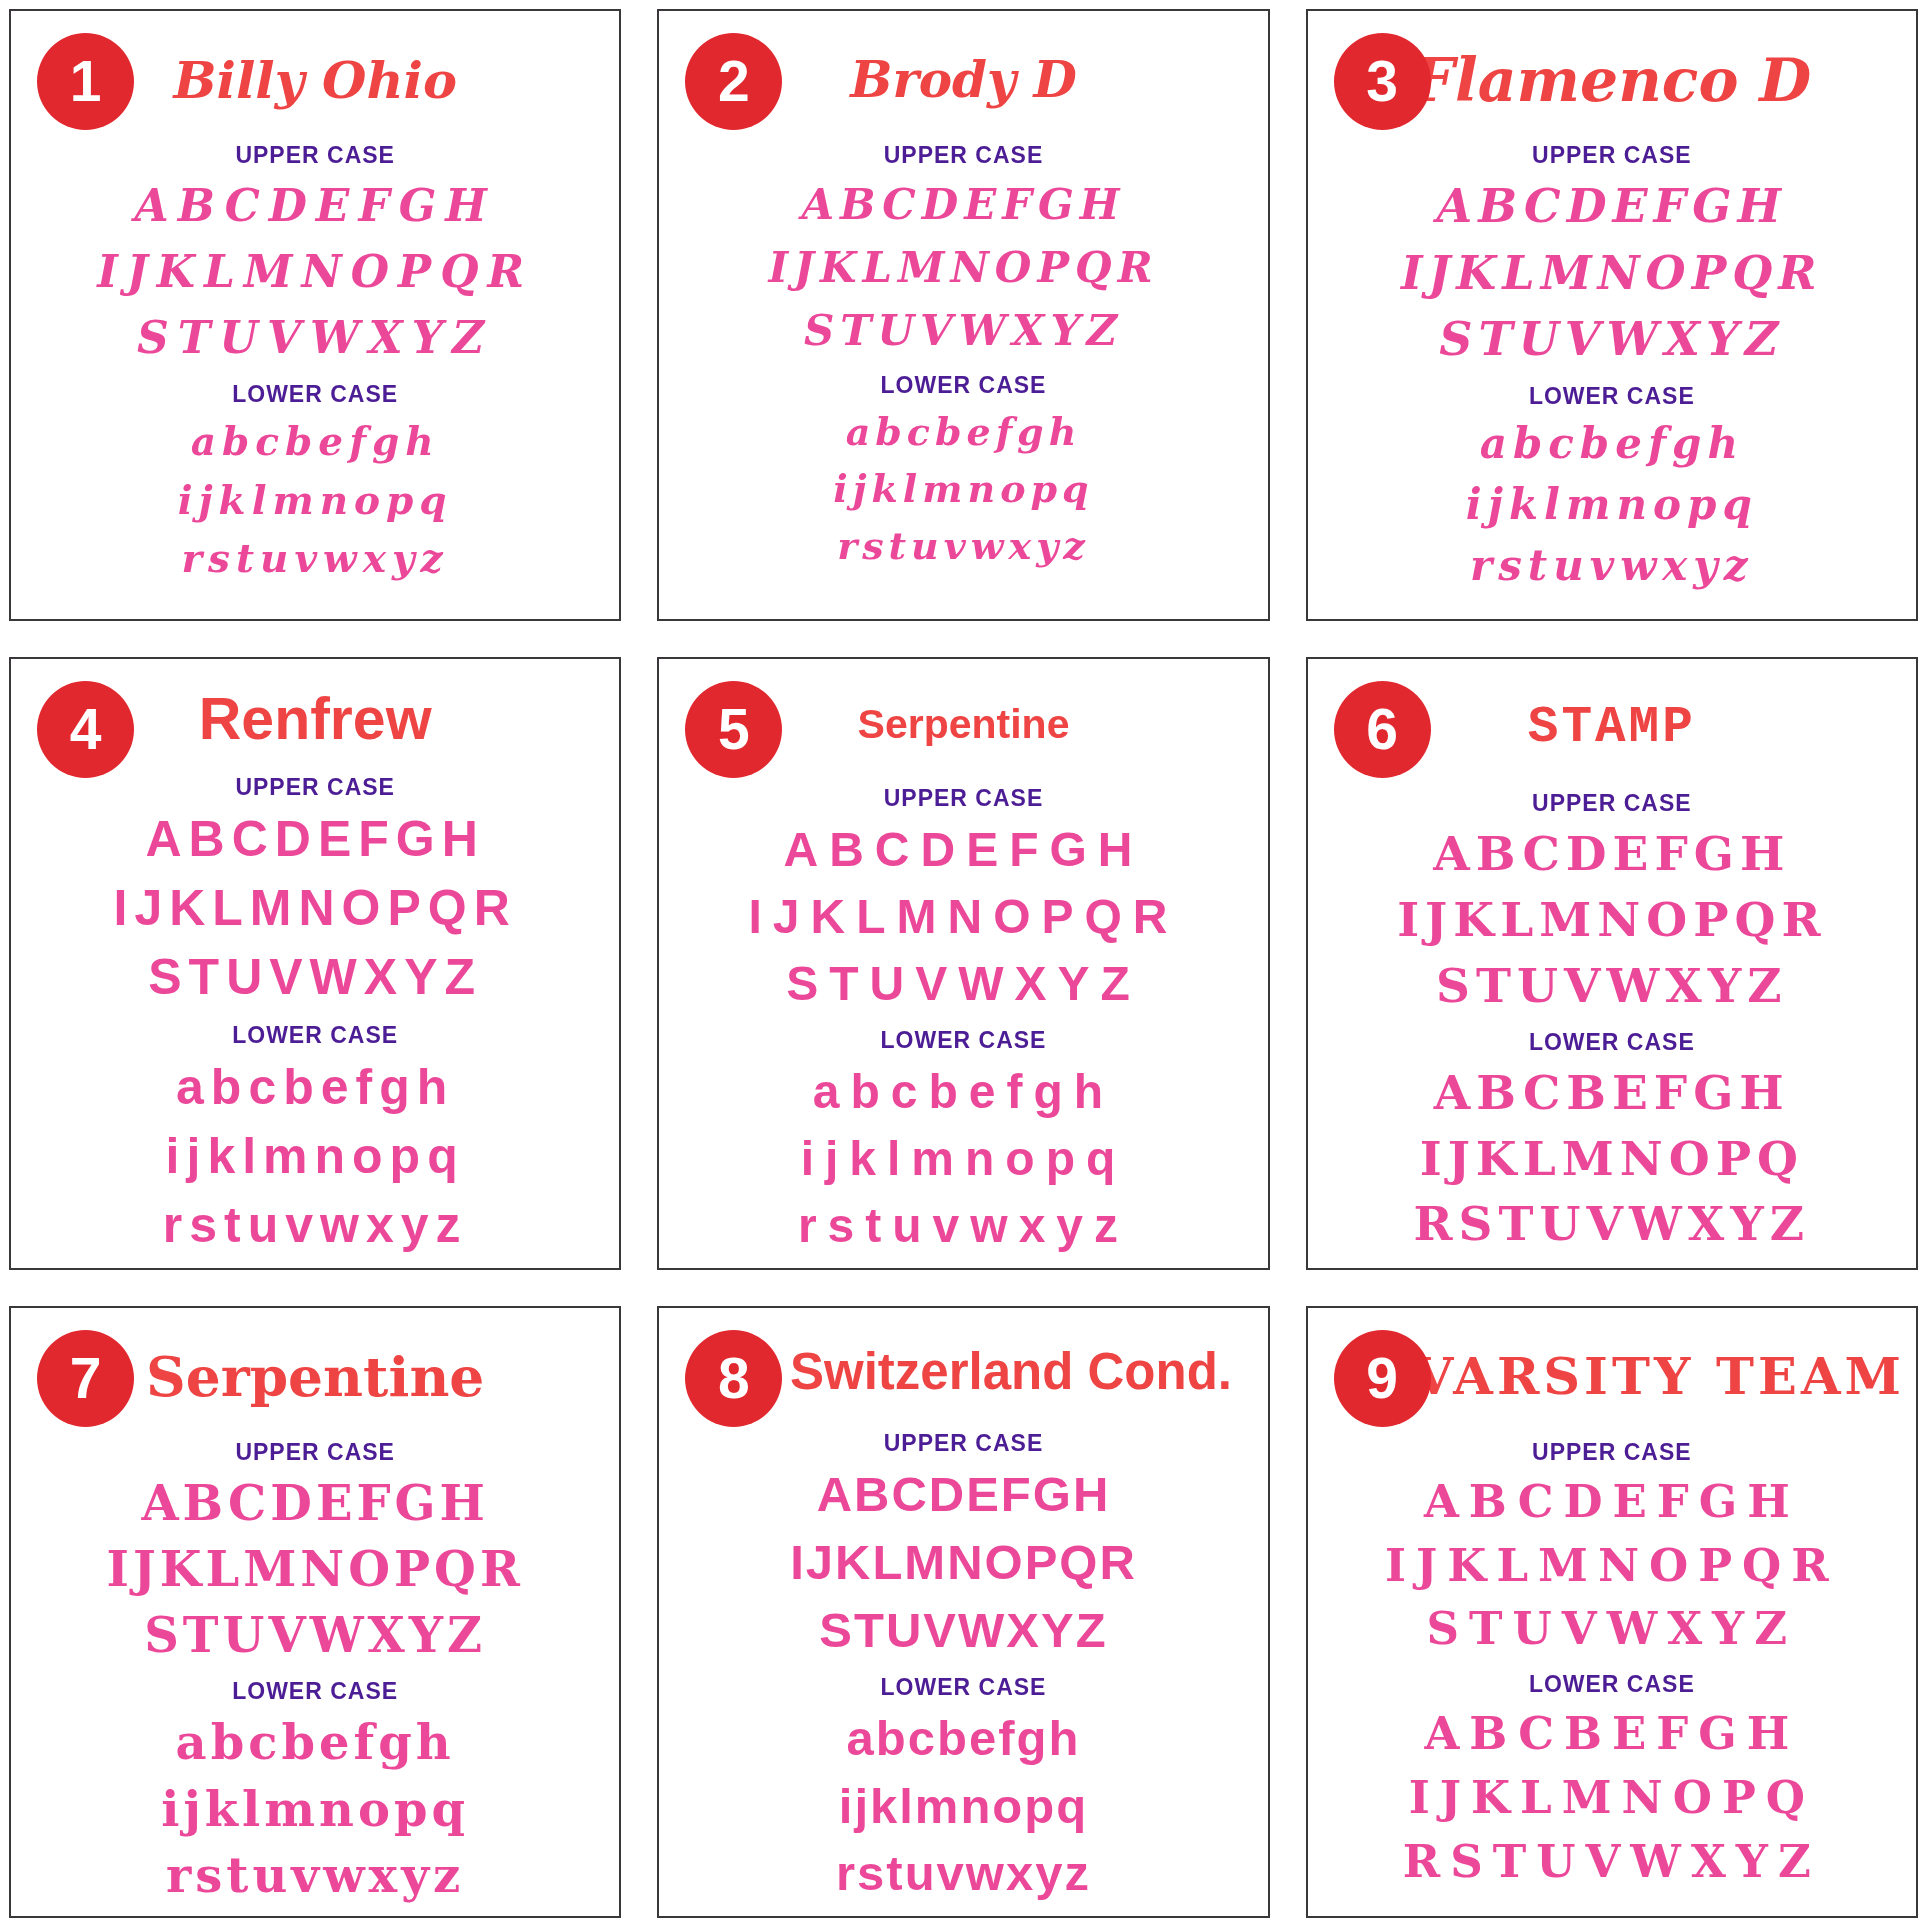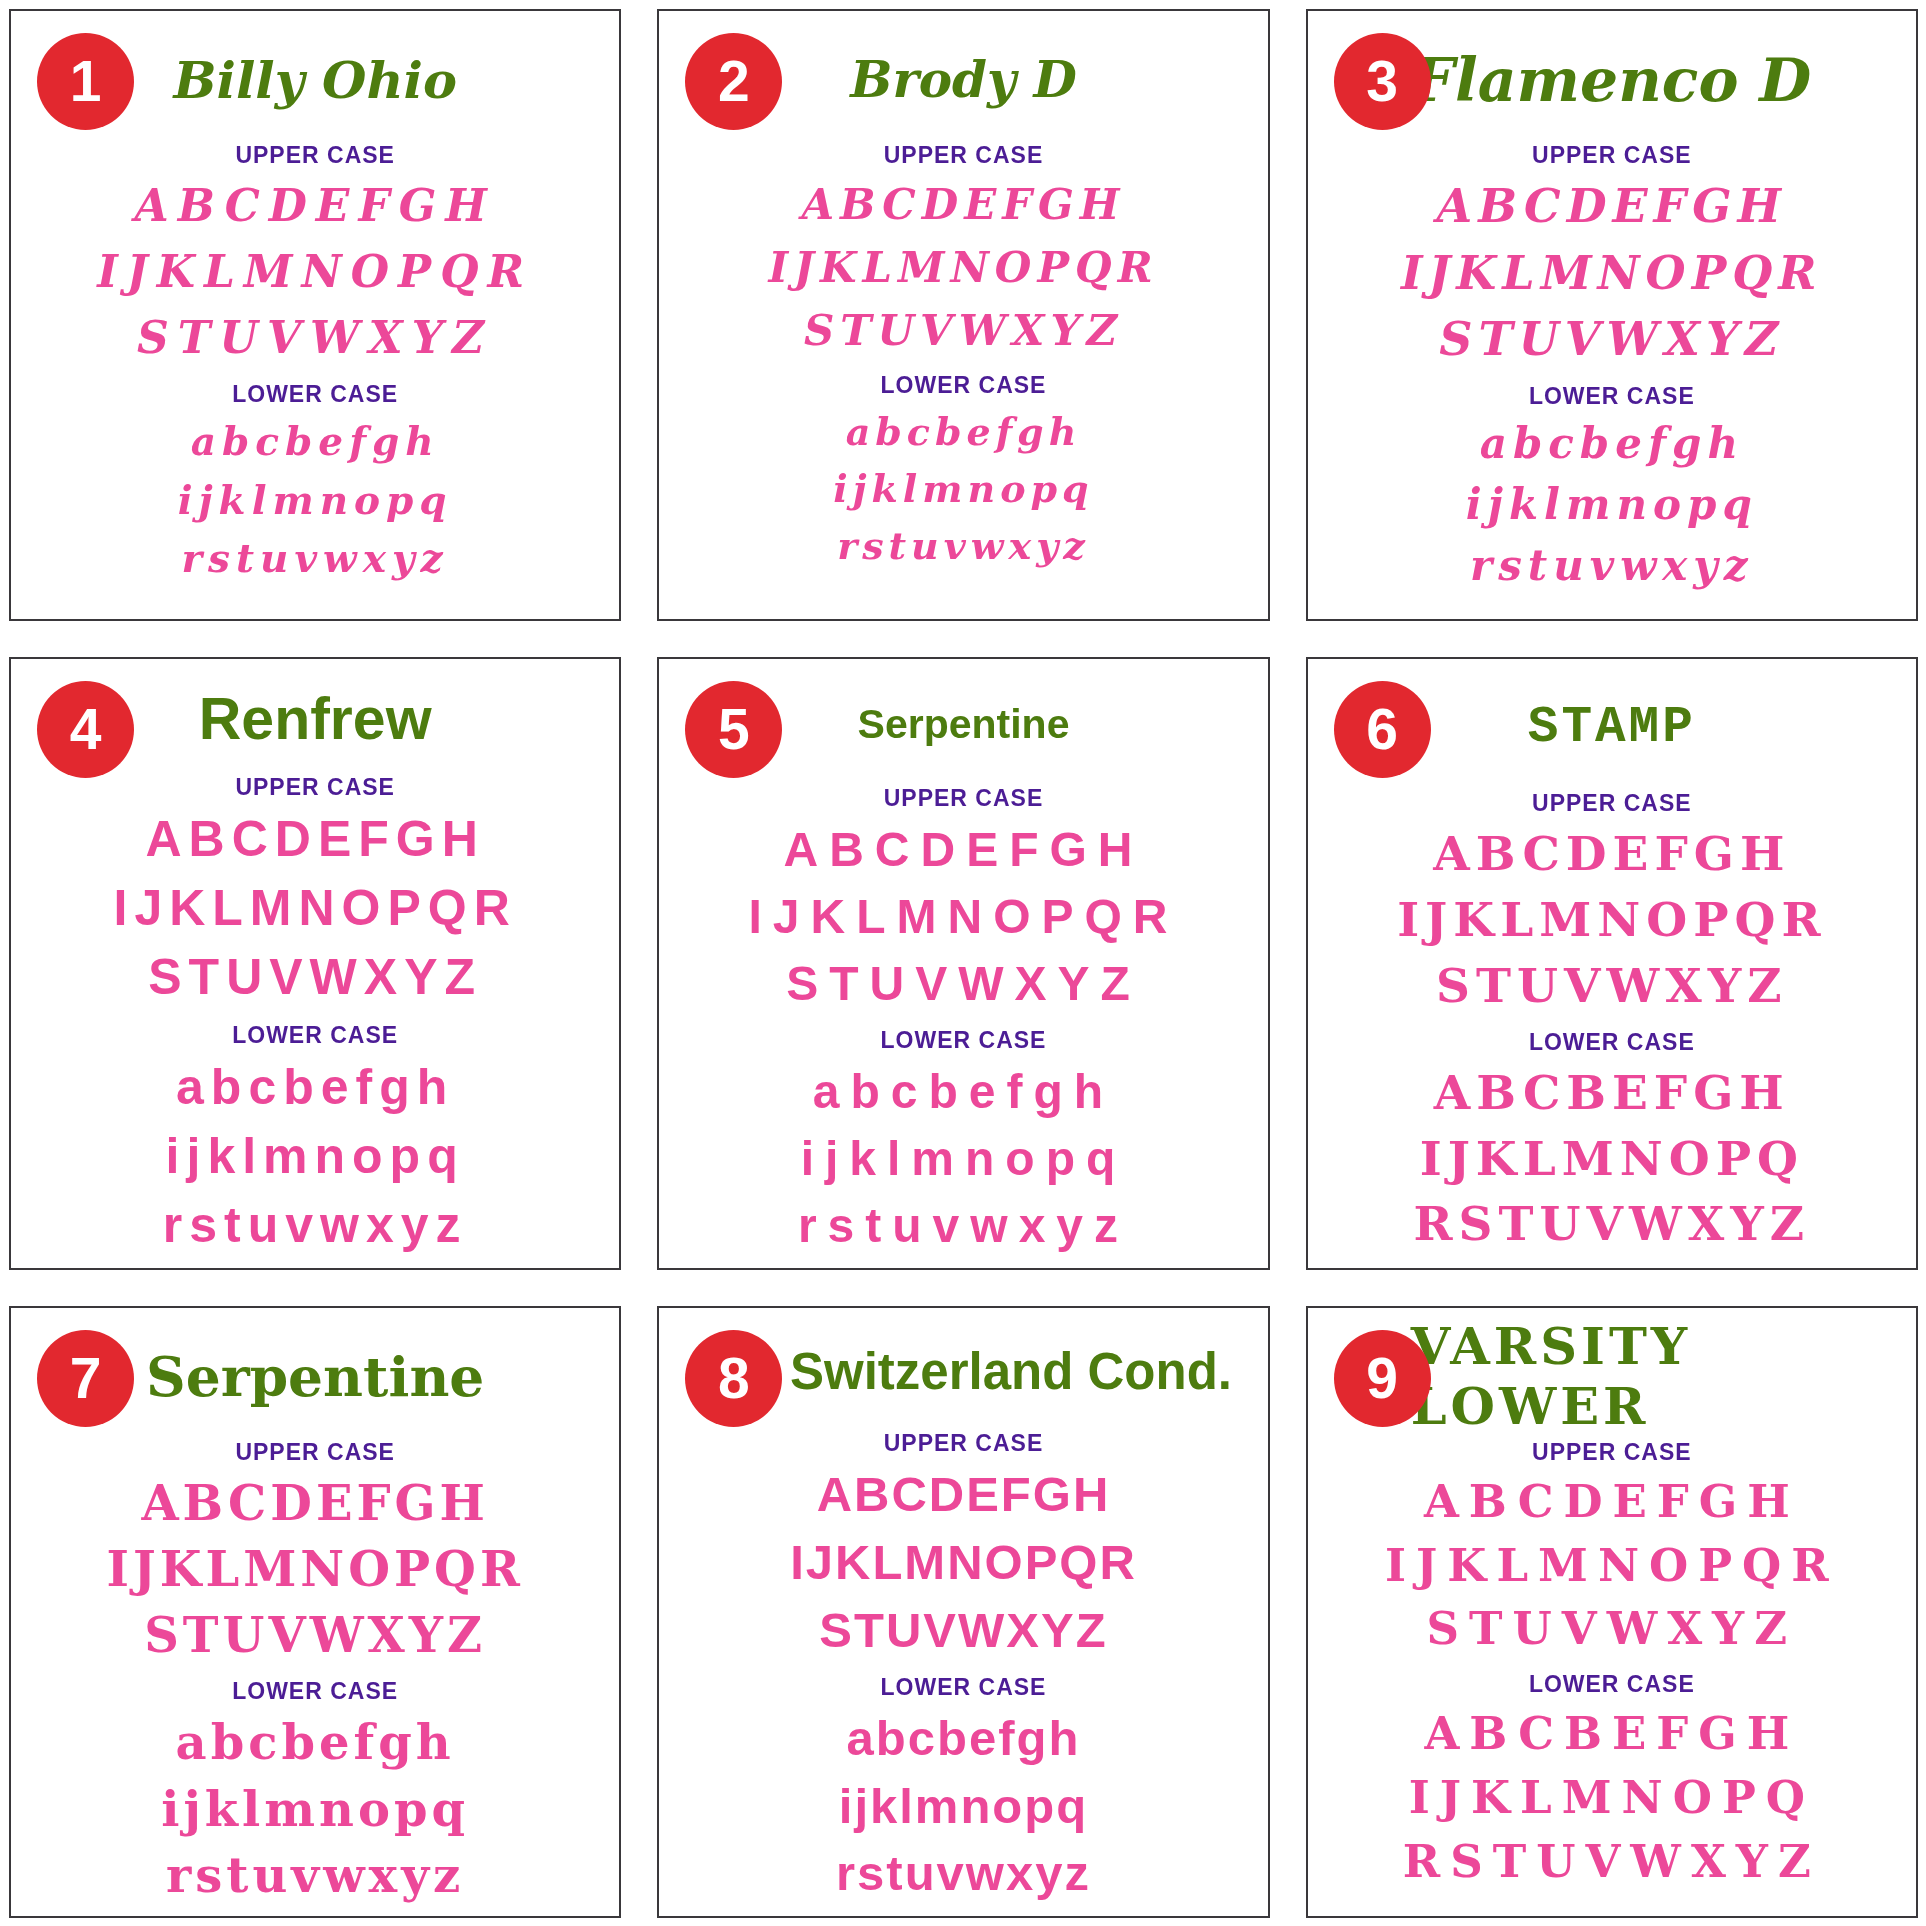--- a/index.html
+++ b/index.html
@@ -50,21 +50,21 @@
     font-size: 57px;
     line-height: 1;
   }
   .title {
     margin: 0;
     width: 100%;
     height: 105px;
     display: flex;
     align-items: center;
     justify-content: center;
-    color: #4d7c0f;
+    color: #ef4444;
     box-sizing: border-box;
   }
   .case-label {
     font-family: "Liberation Sans", sans-serif;
     font-weight: 700;
     font-size: 23px;
     letter-spacing: 1px;
     color: #4c1d95;
     margin: 10px 0 4px;
   }
@@ -267,21 +267,21 @@
       <div class="row">abcbefgh</div>
       <div class="row">ijklmnopq</div>
       <div class="row">rstuvwxyz</div>
     </div>
   </section>
 
   <section class="card f9">
     <div class="badge">
       <span class="badge-num">9</span>
     </div>
-    <h2 class="title">VARSITY LOWER</h2>
+    <h2 class="title">VARSITY TEAM</h2>
     <div class="case-label">UPPER CASE</div>
     <div class="rows upper">
       <div class="row">ABCDEFGH</div>
       <div class="row">IJKLMNOPQR</div>
       <div class="row">STUVWXYZ</div>
     </div>
     <div class="case-label">LOWER CASE</div>
     <div class="rows lower">
       <div class="row">ABCBEFGH</div>
       <div class="row">IJKLMNOPQ</div>

